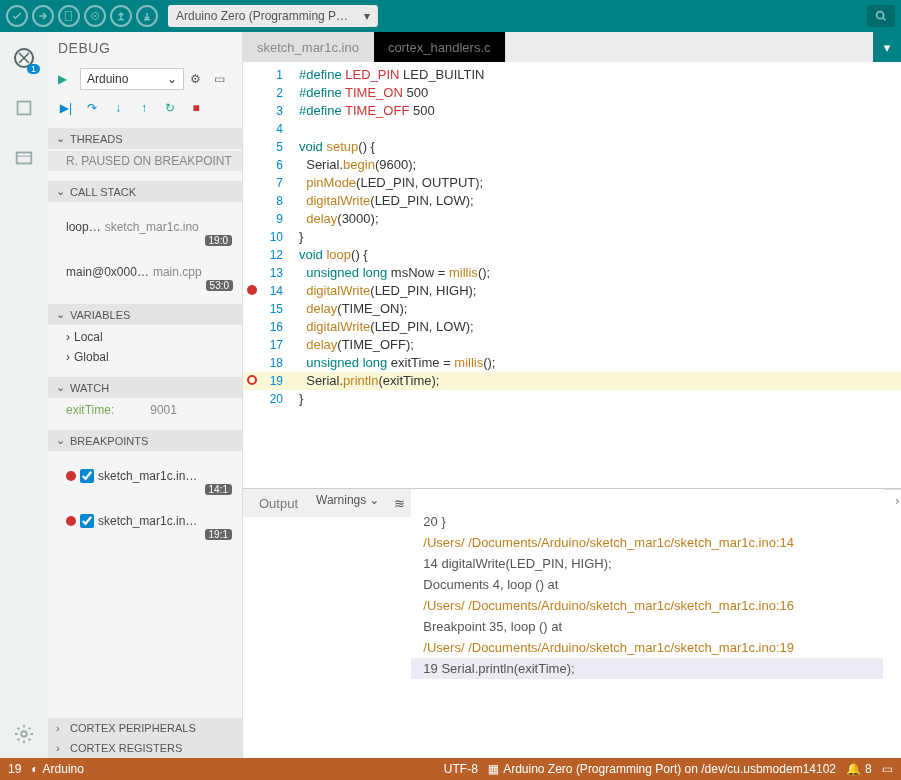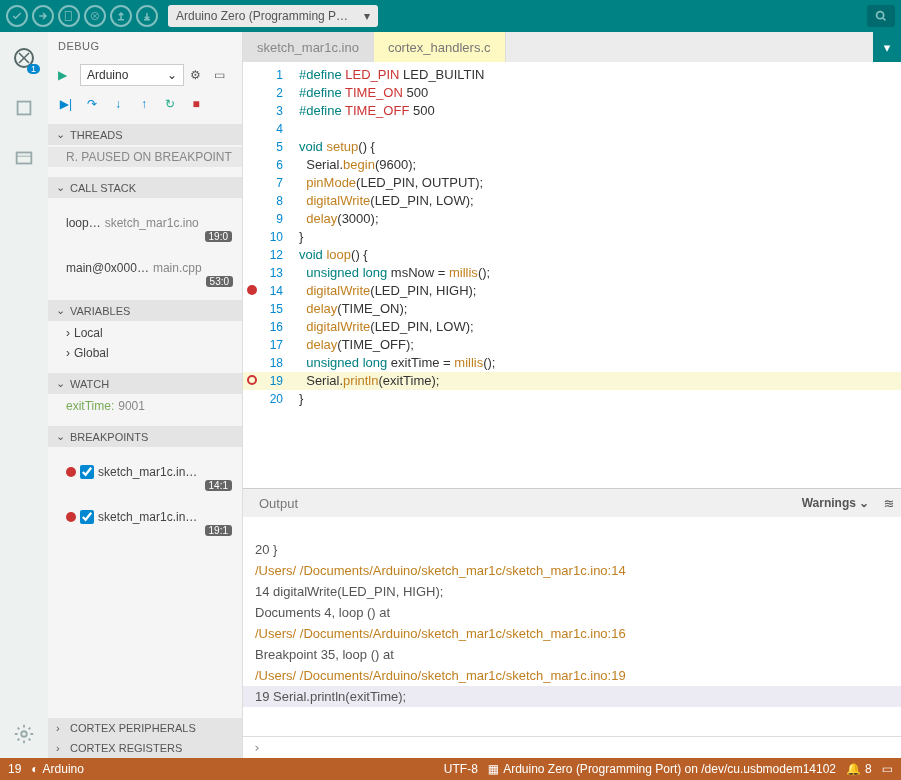--- a/index.html
+++ b/index.html
@@ -12,65 +12,65 @@
 .toolbar-spacer { flex: 1; }
 .search-btn { width: 28px; height: 22px; background: #006b6e; border-radius: 3px; display: flex; align-items: center; justify-content: center; }
 
 .main { flex: 1; display: flex; overflow: hidden; }
 .activity-bar { width: 48px; background: #edf2f1; display: flex; flex-direction: column; align-items: center; padding-top: 12px; gap: 22px; }
 .activity-icon { width: 28px; height: 28px; display: flex; align-items: center; justify-content: center; color: #9aa; position: relative; }
 .activity-icon.active { color: #566; }
 .badge-num { position: absolute; bottom: -2px; right: -2px; background: #0288d1; color: #fff; border-radius: 8px; font-size: 9px; padding: 0 4px; min-width: 12px; text-align: center; }
 
 .sidebar { width: 195px; background: #f5f5f5; border-right: 1px solid #ddd; display: flex; flex-direction: column; font-size: 12px; }
-.sidebar-header { padding: 8px 10px; font-size: 11px; color: #666; letter-spacing: 0.5px; }
+.sidebar-header { padding: 8px 10px; font-size: 14px; color: #666; letter-spacing: 0.5px; }
 .run-row { display: flex; align-items: center; gap: 6px; padding: 4px 10px; }
 .play-btn { color: #2a8; width: 16px; }
 .config-sel { flex: 1; border: 1px solid #ccc; background: #fff; height: 22px; display: flex; align-items: center; justify-content: space-between; padding: 0 6px; font-size: 12px; }
 .gear-btn, .out-btn { width: 18px; color: #555; }
 .debug-controls { display: flex; gap: 10px; padding: 6px 10px; align-items: center; }
 .dctl { width: 16px; height: 16px; color: #0288d1; display: flex; align-items: center; justify-content: center; }
 .dctl.green { color: #2a8; }
 .dctl.red { color: #c33; }
 
 .section-hdr { background: #e4e4e4; padding: 4px 8px; font-size: 11px; color: #555; display: flex; align-items: center; gap: 4px; margin-top: 6px; }
 .section-hdr .chevron { width: 10px; }
 .section-body { padding: 2px 0 4px 0; }
 .section-row { padding: 3px 10px 3px 18px; display: flex; align-items: center; gap: 4px; font-size: 12px; color: #444; }
 .section-row.highlight { background: #e8e8e8; color: #888; }
 .stack-badge { background: #666; color: #fff; border-radius: 3px; padding: 0 4px; font-size: 10px; margin-left: auto; margin-top: 28px; }
-.watch-val { color: #888; }
+.watch-val { color: #888; margin-left: 32px; }
 .bp-dot { width: 10px; height: 10px; border-radius: 50%; background: #c33; flex-shrink: 0; }
 .bp-check { width: 14px; height: 14px; accent-color: #0288d1; flex-shrink: 0; }
 
 .editor-area { flex: 1; display: flex; flex-direction: column; overflow: hidden; }
 .tabs { display: flex; background: #ececec; height: 30px; align-items: stretch; }
-.tab { padding: 0 14px; display: flex; align-items: center; font-size: 13px; color: #777; background: #fef9c3; border-right: 1px solid #ddd; }
+.tab { padding: 0 14px; display: flex; align-items: center; font-size: 13px; color: #777; background: #000000; border-right: 1px solid #ddd; }
 .tab.inactive { background: #e0e0e0; color: #888; }
 .tab-drop { width: 28px; background: #008184; display: flex; align-items: center; justify-content: center; margin-left: auto; }
 .code { flex: 1; overflow: auto; background: #fff; font-family: Menlo, Monaco, monospace; font-size: 13px; line-height: 18px; padding-top: 4px; }
 .code-line { display: flex; align-items: center; }
 .gutter-bp { width: 18px; text-align: center; }
 .bp-active { width: 10px; height: 10px; border-radius: 50%; background: #c33; display: inline-block; }
 .bp-outline { width: 10px; height: 10px; border-radius: 50%; border: 2px solid #c33; display: inline-block; }
 .ln { width: 34px; text-align: right; color: #0288d1; padding-right: 12px; font-size: 12px; }
 .code-text { white-space: pre; padding-left: 4px; flex: 1; }
 .hl-line { background: #fbf8d8; }
 .kw { color: #008080; }
 .fn { color: #c08020; }
 .def { color: #008080; }
 .macro { color: #c33; text-align: right; }
 
-.console-area { height: 270px; display: flex; flex-direction: column; border-top: 1px solid #ccc; }
+.console-area { height: 270px; display: flex; flex-direction: row; border-top: 1px solid #ccc; }
 .console-tabs { display: flex; background: #f0f0f0; height: 28px; align-items: stretch; padding-left: 6px; }
 .ctab { padding: 0 10px; display: flex; align-items: center; font-size: 13px; color: #777; gap: 6px; }
 .ctab.active { background: #fff; border-top: 2px solid #008184; color: #333; }
 .ctab-close { color: #888; }
 .ctab-spacer { flex: 1; }
-.warnings-sel { display: flex; align-items: center; padding: 10px 8px; font-size: 12px; color: #555; gap: 3px; font-weight: bold; }
+.warnings-sel { display: flex; align-items: flex-end; padding: 10px 8px; font-size: 12px; color: #555; gap: 3px; }
 .wrap-btn { width: 24px; display: flex; align-items: center; justify-content: center; color: #555; }
 .console-out { flex: 1; background: #fff; overflow: auto; font-family: Menlo, Monaco, monospace; font-size: 13px; line-height: 21px; padding: 22px 12px; }
 .con-faint { color: #555; }
 .con-path { color: #c08020; }
 .con-hl { background: #eceaf2; margin: 0 -12px; padding: 0 12px;}
 .console-input { height: 22px; border-top: 1px solid #ddd; padding-left: 10px; color: #888; font-family: monospace; display:flex; align-items:center;}
 
 .statusbar { height: 22px; background: #b86028; color: #fff; display: flex; align-items: center; font-size: 12px; padding: 0 8px; gap: 10px; }
 .status-seg { display: flex; align-items: center; gap: 4px; }
 .status-spacer { flex: 1; }

